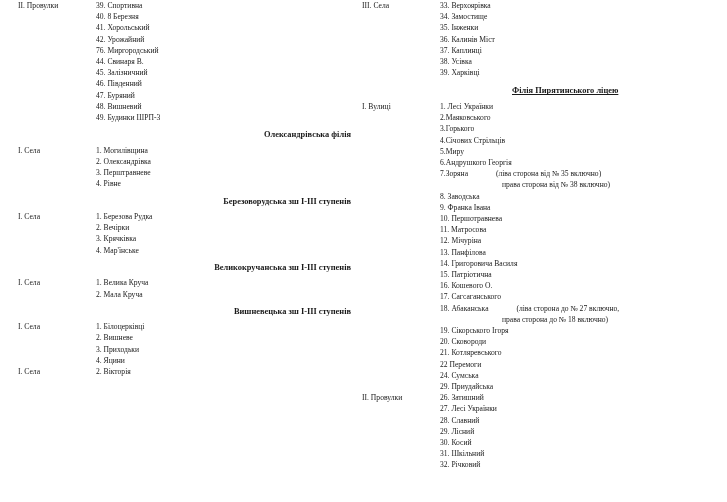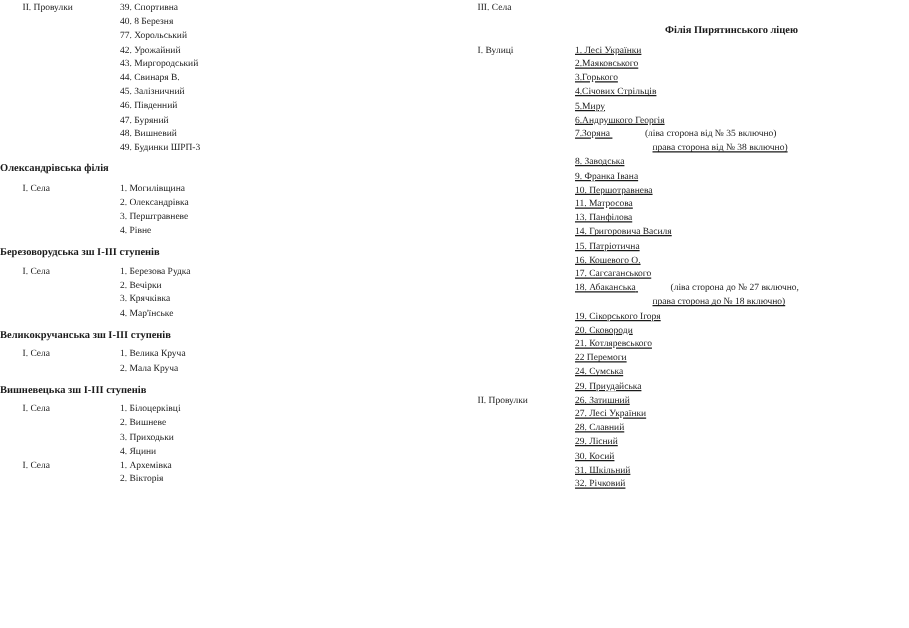--- a/index.html
+++ b/index.html
@@ -21,29 +21,29 @@
     box-sizing: border-box;
   }
   .col {
     position: absolute;
     top: 0;
     width: 363px;
     height: 502px;
     box-sizing: border-box;
   }
   .col-left { left: 0; }
-  .col-right { left: 364px; }
+  .col-right { left: 344px; }
 
   .block {
     position: relative;
     margin: 0;
     padding: 0;
   }
   .heading {
-    text-align: left;
+    text-align: right;
     font-weight: bold;
     font-size: 8.4px;
     line-height: 11.5px;
     margin: 6px 0 4px 0;
     padding-right: 12px;
   }
   .heading .hline { display: block; }
 
   .row {
     display: flex;
@@ -76,39 +76,40 @@
     padding-left: 62px;
   }
 
   .subheading {
     font-size: 8.4px;
     font-weight: bold;
     line-height: 11.5px;
     padding-left: 168px;
     margin: 7px 0 4px 0;
     white-space: nowrap;
-  }
-  .tight { line-height: 11.0px; text-decoration: underline; }
+    text-decoration: underline;
+  }
+  .tight { line-height: 11.0px; }
 </style>
 </head>
 <body>
 
 <div id="page">
 
   <div class="col col-left">
 
     <div class="block">
       <div class="row">
         <div class="label">II. Провулки</div>
         <div class="items">
           <div class="item">39. Спортивна</div>
           <div class="item">40. 8 Березня</div>
-          <div class="item">77. Хорольський</div>
+          <div class="item">41. Хорольський</div>
           <div class="item">42. Урожайний</div>
-          <div class="item">43. Миргородський</div>
+          <div class="item">76. Миргородський</div>
           <div class="item">44. Свинаря В.</div>
           <div class="item">45. Залізничний</div>
           <div class="item">46. Південний</div>
           <div class="item">47. Буряний</div>
           <div class="item">48. Вишневий</div>
           <div class="item">49. Будинки ШРП-3</div>
         </div>
       </div>
     </div>
 
@@ -167,33 +168,41 @@
           <div class="item">3. Приходьки</div>
           <div class="item">4. Яцини</div>
         </div>
       </div>
     </div>
 
     <div class="block">
       <div class="row">
         <div class="label">І. Села</div>
         <div class="items">
-          <div class="item">1. Архемівка</div>
           <div class="item">2. Вікторія</div>
         </div>
       </div>
     </div>
 
   </div>
 
   <div class="col col-right">
 
     <div class="block">
       <div class="row">
         <div class="label">III. Села</div>
+        <div class="items">
+          <div class="item">33. Верхоярівка</div>
+          <div class="item">34. Замостище</div>
+          <div class="item">35. Інженки</div>
+          <div class="item">36. Калинів Міст</div>
+          <div class="item">37. Каплинці</div>
+          <div class="item">38. Усівка</div>
+          <div class="item">39. Харківці</div>
+        </div>
       </div>
     </div>
 
     <div class="subheading">Філія Пирятинського ліцею</div>
 
     <div class="block">
       <div class="row">
         <div class="label">І. Вулиці</div>
         <div class="items tight">
           <div class="item"><span>1. Лесі Українки</span></div>
@@ -204,20 +213,21 @@
           <div class="item"><span>6.Андрушкого Георгія</span></div>
           <div class="item">
             <span>7.Зоряна</span>
             <span class="note">(ліва сторона від № 35 включно)</span>
             <span class="note2">права сторона від № 38 включно)</span>
           </div>
           <div class="item"><span>8. Заводська</span></div>
           <div class="item"><span>9. Франка Івана</span></div>
           <div class="item"><span>10. Першотравнева</span></div>
           <div class="item"><span>11. Матросова</span></div>
+          <div class="item"><span>12. Мічуріна</span></div>
           <div class="item"><span>13. Панфілова</span></div>
           <div class="item"><span>14. Григоровича Василя</span></div>
           <div class="item"><span>15. Патріотична</span></div>
           <div class="item"><span>16. Кошевого О.</span></div>
           <div class="item"><span>17. Сагсаганського</span></div>
           <div class="item">
             <span>18. Абаканська</span>
             <span class="note">(ліва сторона до № 27 включно,</span>
             <span class="note2">права сторона до № 18 включно)</span>
           </div>

